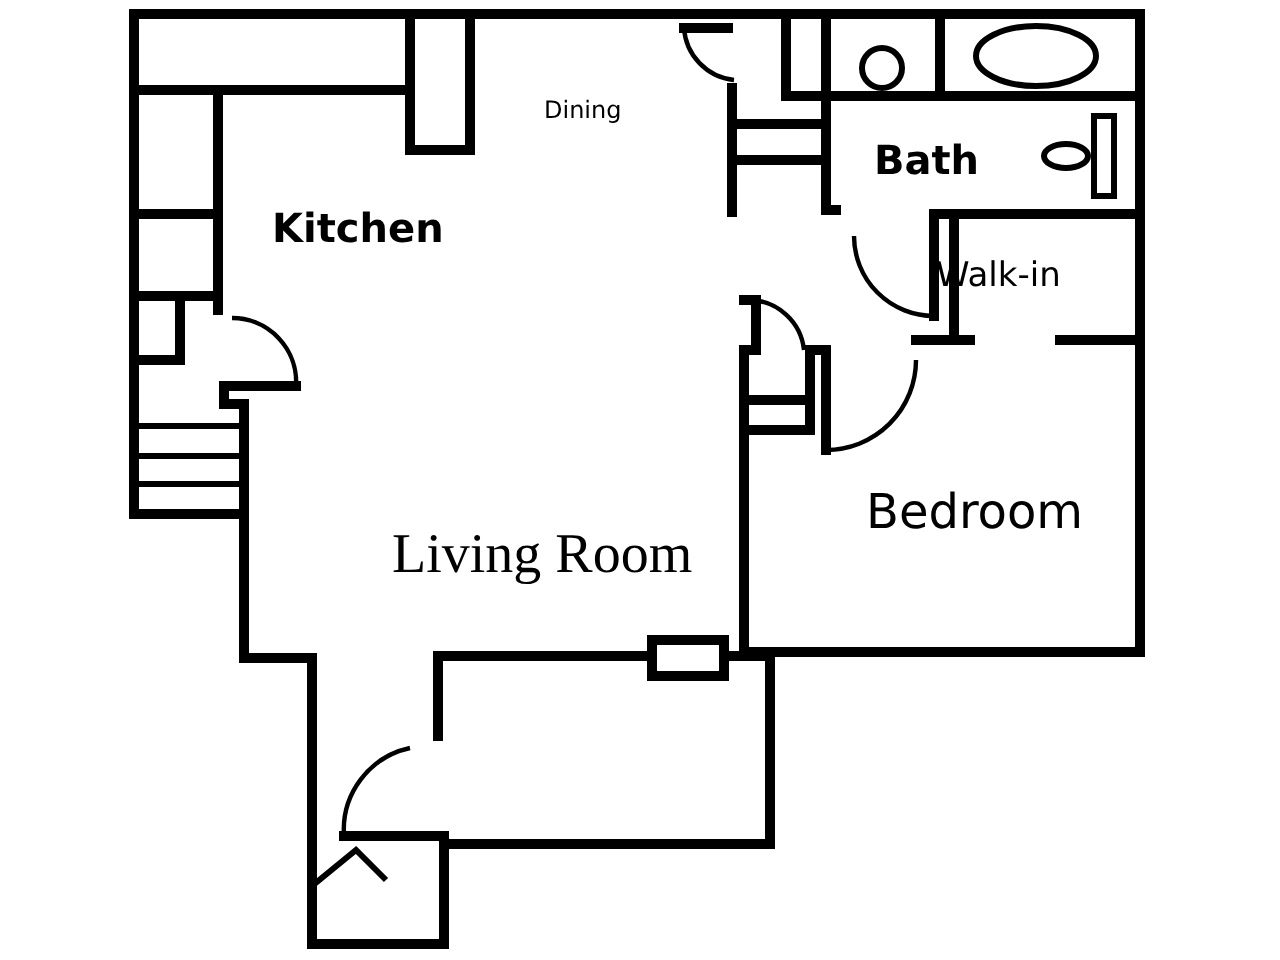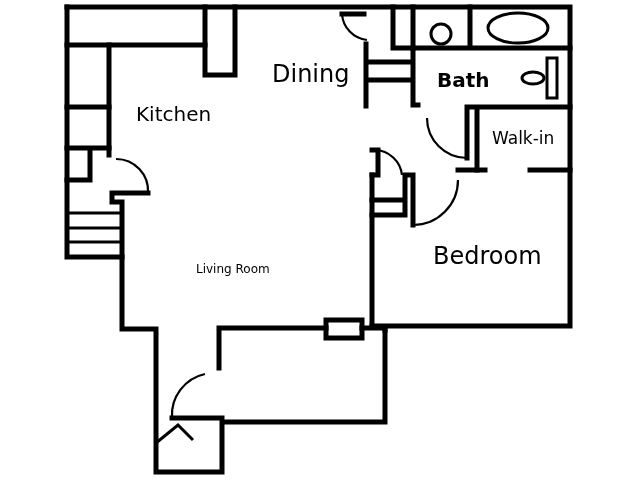--- a/index.html
+++ b/index.html
@@ -51,18 +51,18 @@
   <path class="arc" d="M375,150 A28,28 0 0 1 402,175"></path>
   <path class="arc" d="M413,225 A45,45 0 0 0 458,180"></path>
 
   <path class="wall" d="M219,368 V328 H326 M362,328 H385 V330"></path>
   <rect class="wall" x="326" y="320" width="36" height="18"></rect>
   <path class="wall" d="M172,418 H222"></path>
   <path class="arc" d="M172,418 A42,42 0 0 1 205,374"></path>
   <path class="thin" d="M156,443 L178,425 L193,440"></path>
 </svg>
 
-<div class="lbl" style="left:136px;top:102px;font-size:20px;">Kitchen</div>
-<div class="lbl" style="left:272px;top:60px;font-size:24px;">Dining</div>
+<div class="lbl" style="left:136px;top:102px;font-size:20px;font-weight:bold;">Kitchen</div>
+<div class="lbl" style="left:272px;top:48px;font-size:12px;">Dining</div>
 <div class="lbl" style="left:437px;top:68px;font-size:20px;font-weight:bold;">Bath</div>
-<div class="lbl" style="left:492px;top:128px;font-size:17px;">Walk-in</div>
+<div class="lbl" style="left:468px;top:128px;font-size:17px;">Walk-in</div>
 <div class="lbl" style="left:433px;top:242px;font-size:24px;">Bedroom</div>
-<div class="lbl" style="left:196px;top:262px;font-size:12px;">Living Room</div>
+<div class="lbl" style="left:196px;top:262px;font-size:28px;font-family:Liberation Serif, serif;">Living Room</div>
 
 </body></html>

